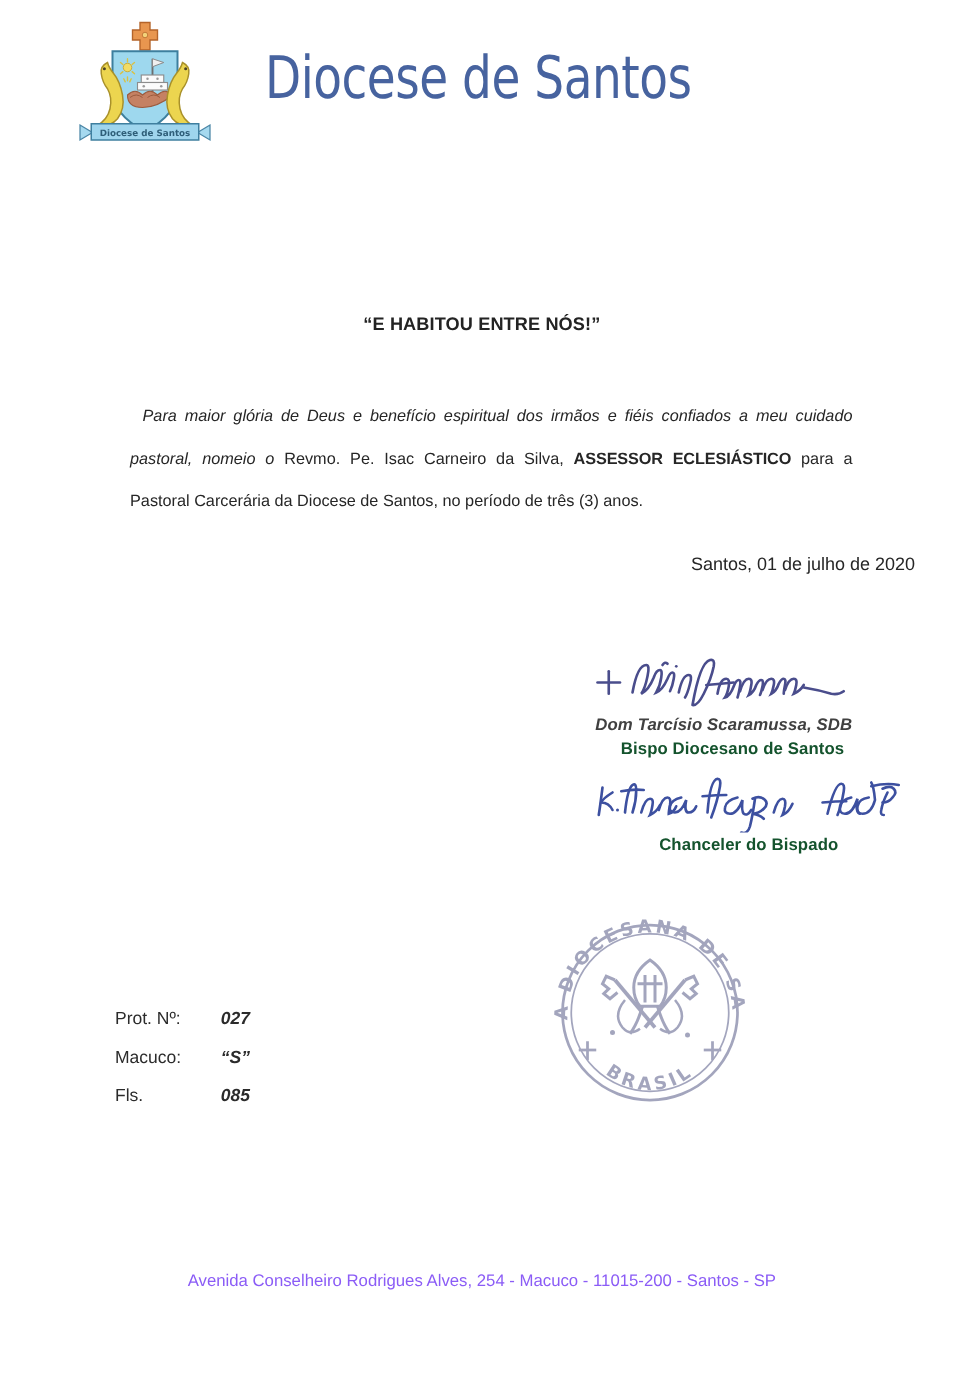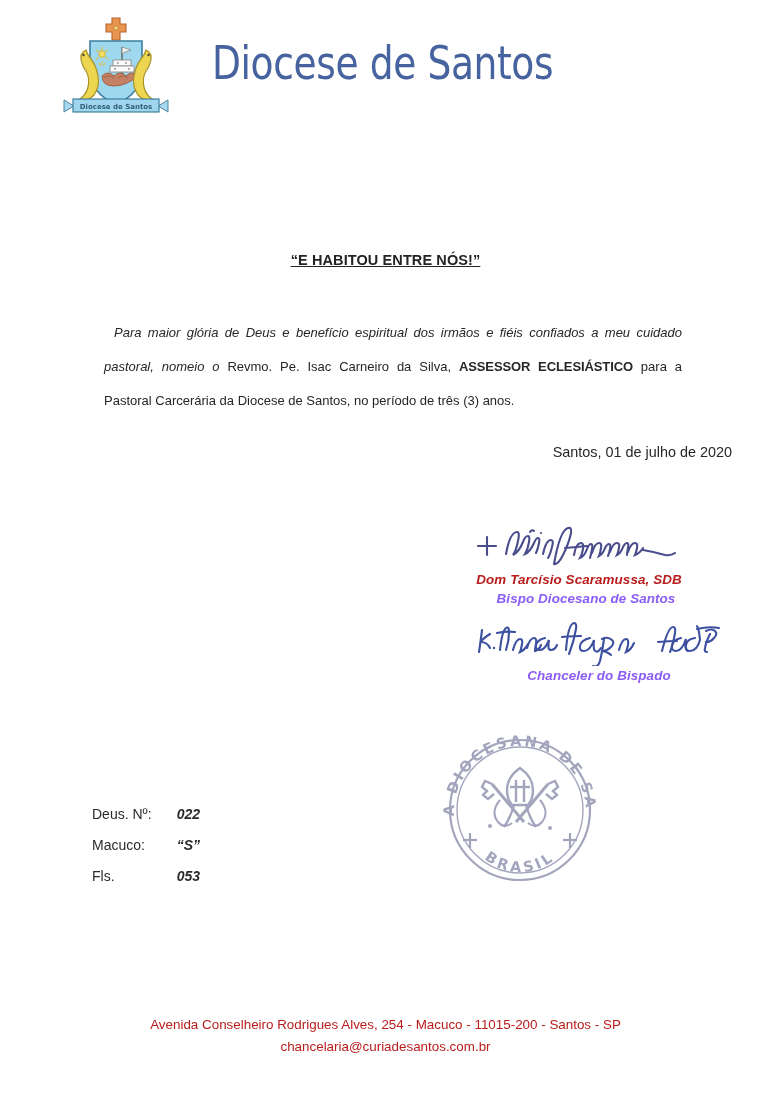--- a/index.html
+++ b/index.html
@@ -55,21 +55,20 @@
   #headline {
     position: absolute;
     left: 0;
     top: 252px;
     width: 771px;
     text-align: center;
     font-size: 14.5px;
     font-weight: bold;
     letter-spacing: 0.1px;
     color: #232323;
-    text-decoration: underline;
   }
   #body-paragraph {
     position: absolute;
     left: 104px;
     top: 303px;
     width: 578px;
     font-size: 13px;
     line-height: 34px;
     text-align: justify;
     color: #262626;
@@ -114,29 +113,28 @@
   }
   .signature-mark svg {
     position: absolute;
     left: 0; top: 0;
   }
   .signature-name {
     font-size: 13.4px;
     font-weight: bold;
     font-style: italic;
     line-height: 19px;
-    color: #b91c1c;
+    color: #404040;
     letter-spacing: 0.1px;
   }
   .signature-role {
     font-size: 13.4px;
     font-weight: bold;
-    font-style: italic;
     line-height: 19px;
-    color: #8b5cf6;
+    color: #14532d;
     letter-spacing: 0.1px;
   }
   #signature-block-bishop .signature-role { padding-left: 14px; }
   #signature-block-chancellor .signature-role { padding-left: 40px; }
   #signature-block-chancellor .signature-name { padding-left: 10px; }
 
   
   #official-seal {
     position: absolute;
     left: 432px;
@@ -172,21 +170,21 @@
 
   
   #footer {
     position: absolute;
     left: 0;
     top: 1014px;
     width: 771px;
     text-align: center;
     font-size: 13.4px;
     line-height: 22px;
-    color: #b91c1c;
+    color: #8b5cf6;
   }
   #footer .footer-line { display: block; white-space: nowrap; }
 </style>
 </head>
 <body>
 
 <div id="letterhead">
 
   <div id="coat-of-arms">
     <svg width="128" height="112" viewBox="0 0 128 112" xmlns="http://www.w3.org/2000/svg">
@@ -358,27 +356,26 @@
         <line x1="131" y1="122" x2="145" y2="122"></line>
         <line x1="138" y1="115" x2="138" y2="130"></line>
       </g>
       <circle cx="58" cy="108" r="2" fill="#6b6f96"></circle>
       <circle cx="118" cy="110" r="2" fill="#6b6f96"></circle>
     </svg>
   </div>
 
   <div id="protocol-block">
     <div class="prot-row">
-      <span class="prot-label">Deus. Nº:</span><span class="prot-value">022</span>
+      <span class="prot-label">Prot. Nº:</span><span class="prot-value">027</span>
     </div>
     <div class="prot-row">
       <span class="prot-label">Macuco:</span><span class="prot-value">“S”</span>
     </div>
     <div class="prot-row">
-      <span class="prot-label">Fls.</span><span class="prot-value">053</span>
+      <span class="prot-label">Fls.</span><span class="prot-value">085</span>
     </div>
   </div>
 </div>
 
 <div id="footer">
   <span class="footer-line">Avenida Conselheiro Rodrigues Alves, 254 - Macuco - 11015-200 - Santos - SP</span>
-  <span class="footer-line">chancelaria@curiadesantos.com.br</span>
 </div>
 
 </body></html>

